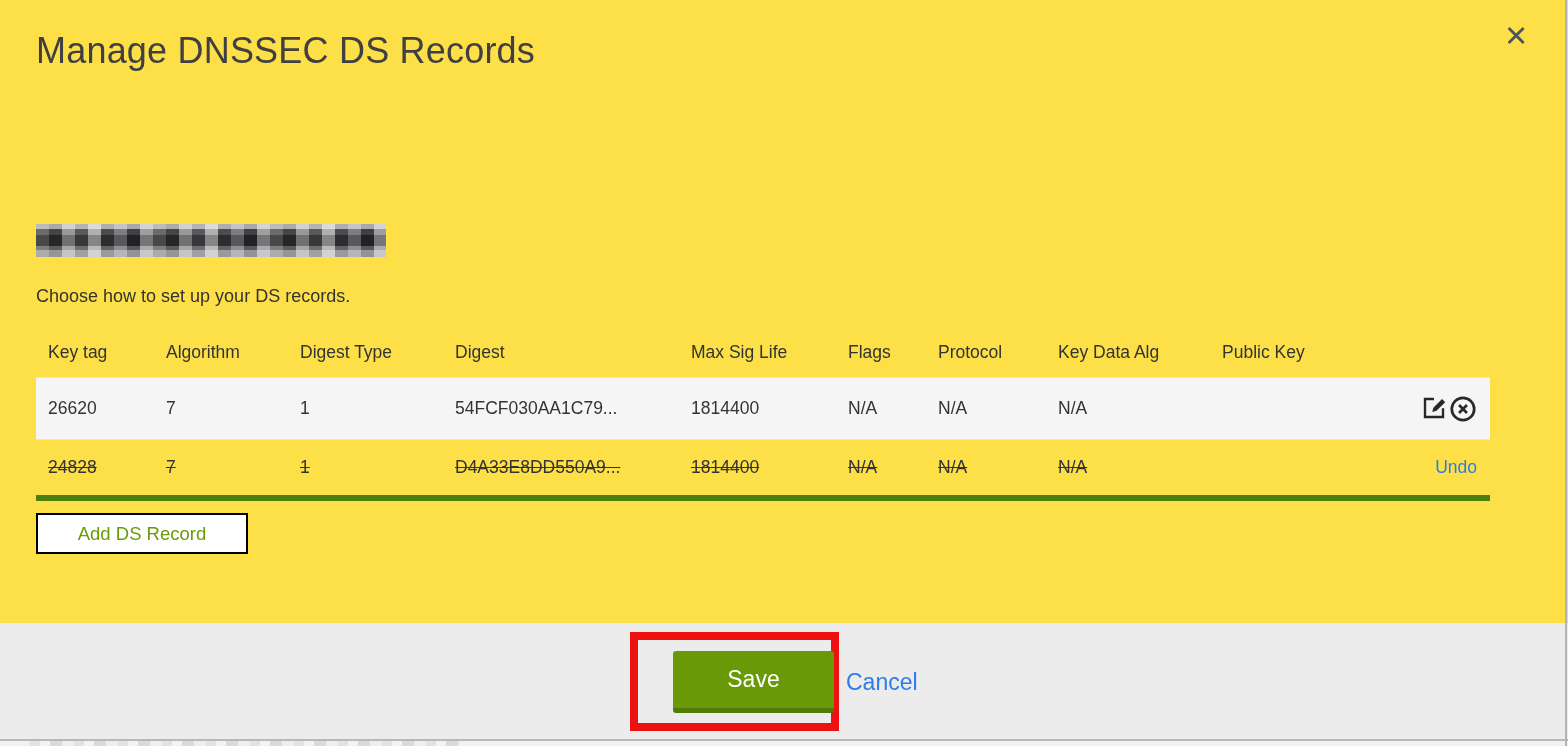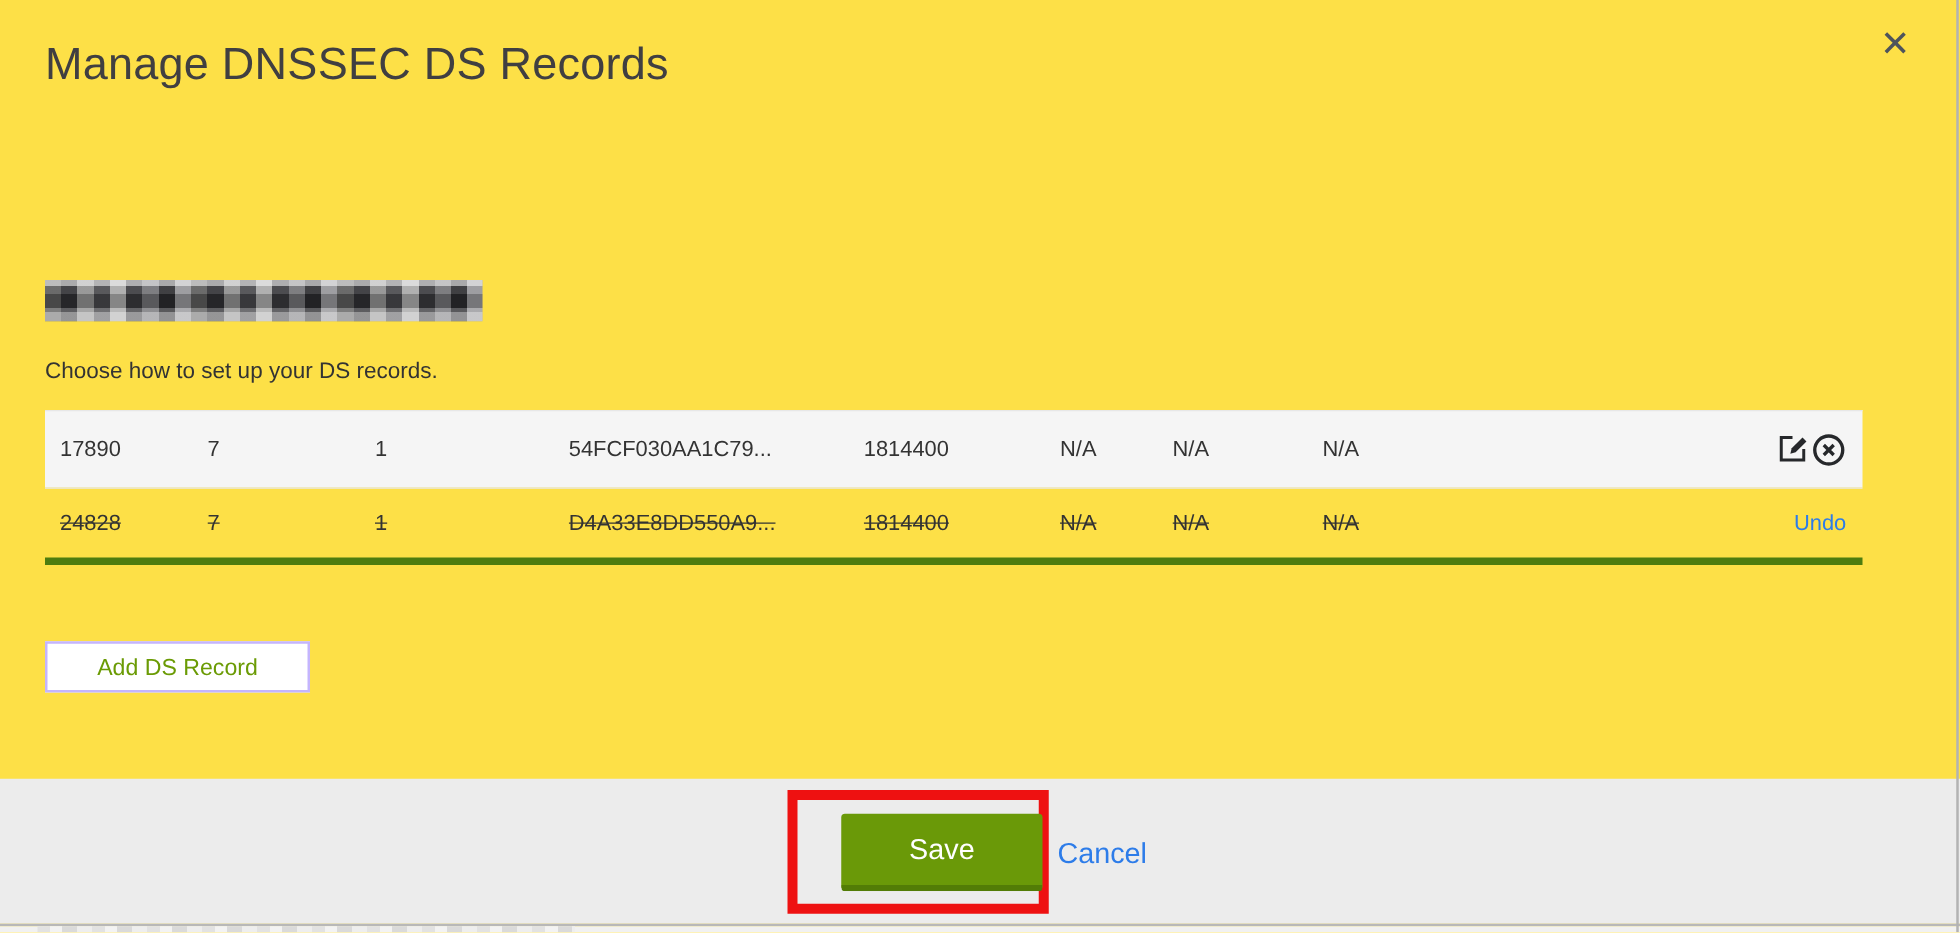--- a/index.html
+++ b/index.html
@@ -65,21 +65,21 @@
   }
   .icon-btn { cursor: pointer; display: inline-flex; background: none; border: none; padding: 0; }
   .undo-link, .cancel-link {
     color: #2d7ce9; text-decoration: none; cursor: pointer;
   }
   .undo-link { font-size: 17.5px; }
 
   .add-ds-btn {
     position: absolute; left: 36px; top: 513px;
     width: 212px; height: 41px;
-    background: #fff; border: 2px solid #c4b5fd; color: #6b9b05;
+    background: #fff; border: 2px solid #000000; color: #6b9b05;
     font-size: 18.5px; font-family: inherit; cursor: pointer;
   }
 
   .footer {
     position: absolute; left: 0; top: 623px; width: 1568px; height: 116px;
     background: #ececec;
   }
   .annotation-box {
     position: absolute; left: 630px; top: 9px; width: 209px; height: 99px;
     border: 8px solid #ee1111;
@@ -118,23 +118,35 @@
   <h1 class="modal-title">Manage DNSSEC DS Records</h1>
 
   <button class="close-btn">✕</button>
 
   <div class="redacted-domain"></div>
 
   <div class="subtitle">Choose how to set up your DS records.</div>
 
   <div class="ds-table">
 
+    <div class="t-row t-head">
+      <div class="cell">Key tag</div>
+      <div class="cell">Algorithm</div>
+      <div class="cell">Digest Type</div>
+      <div class="cell">Digest</div>
+      <div class="cell">Max Sig Life</div>
+      <div class="cell">Flags</div>
+      <div class="cell">Protocol</div>
+      <div class="cell">Key Data Alg</div>
+      <div class="cell">Public Key</div>
+      <div class="cell actions"></div>
+    </div>
 
     <div class="t-row t-body-row striped">
-      <div class="cell">17890</div>
+      <div class="cell">26620</div>
       <div class="cell">7</div>
       <div class="cell">1</div>
       <div class="cell">54FCF030AA1C79...</div>
       <div class="cell">1814400</div>
       <div class="cell">N/A</div>
       <div class="cell">N/A</div>
       <div class="cell">N/A</div>
       <div class="cell"></div>
       <div class="cell actions">
         <button class="icon-btn" title="">

